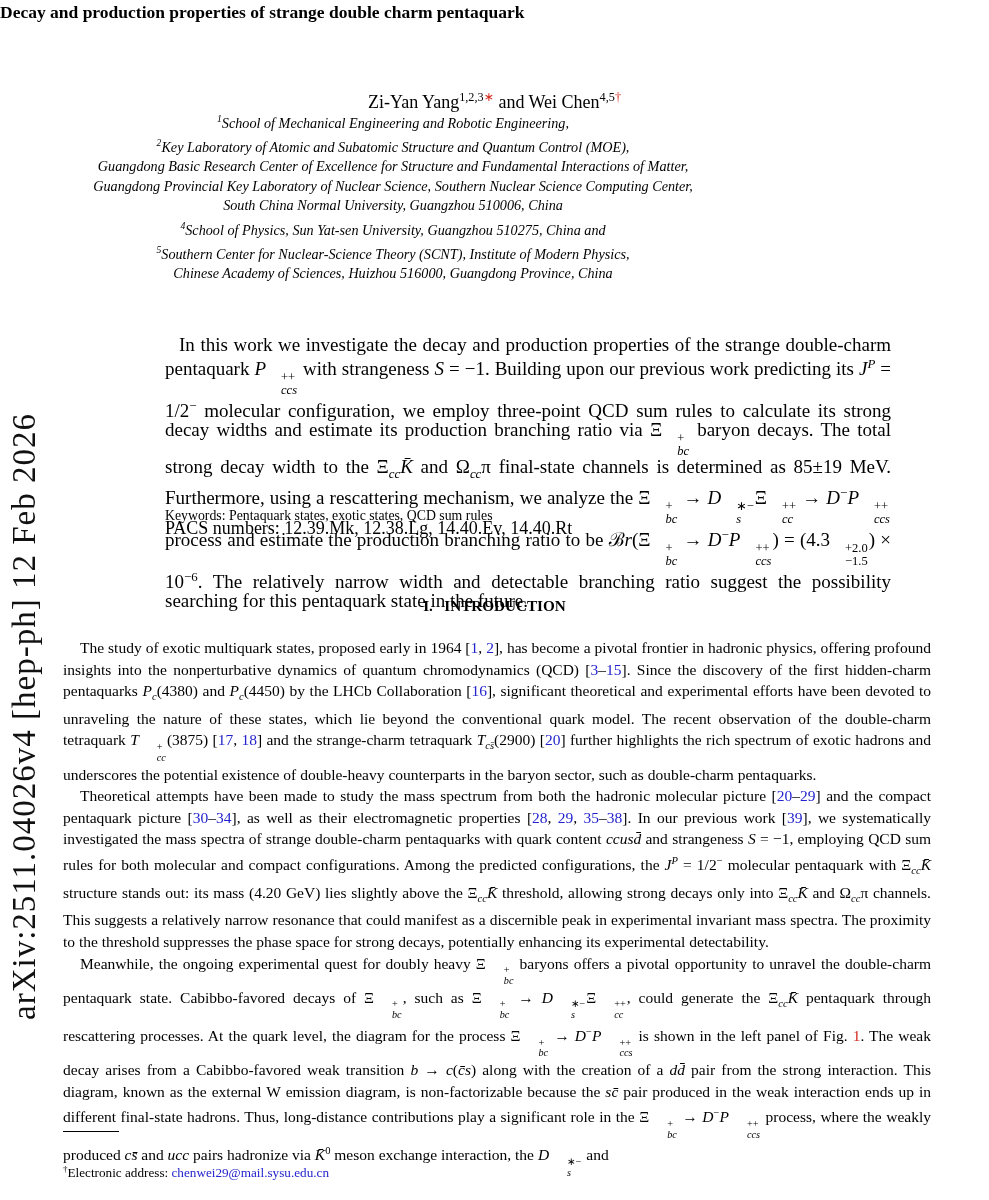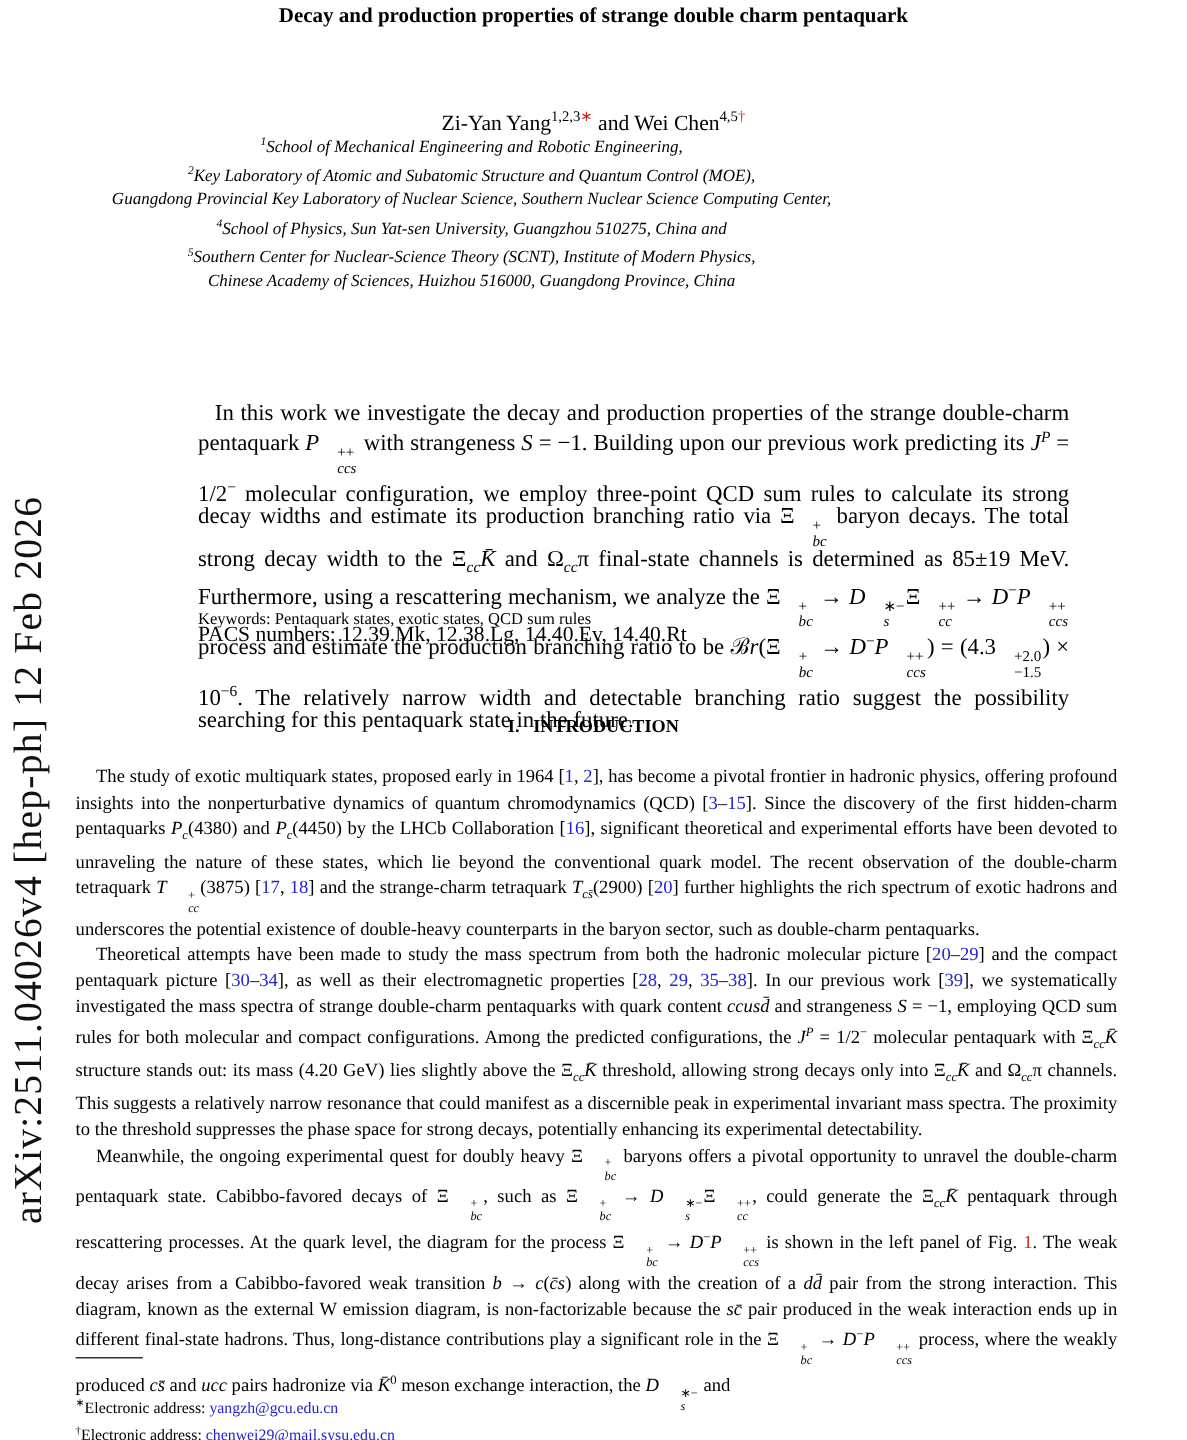--- a/index.html
+++ b/index.html
@@ -2,21 +2,21 @@
 <html><head>
 <meta charset="utf-8">
 <style>
   *{box-sizing:border-box;}
   html,body{margin:0;padding:0;}
   body{width:989px;height:1200px;background:#ffffff;color:#000;
        font-family:"Liberation Serif", serif;position:relative;overflow:hidden;}
   .abs{position:absolute;}
   .watermark{top:1020px;left:6px;transform-origin:0 0;transform:rotate(-90deg);
        font-size:33px;letter-spacing:1px;white-space:nowrap;color:#111;}
-  .title{top:2px;left:0;width:989px;text-align:center;font-weight:bold;font-size:17.5px;}
+  .title{top:2px;left:0;width:989px;text-align:left;font-weight:bold;font-size:17.5px;}
   .authors{top:90px;left:0;width:989px;text-align:center;font-size:18px;}
   .affils{top:109px;left:0;width:786px;text-align:center;font-style:italic;
        font-size:14.2px;line-height:19.4px;}
   .affils .affline{margin:0;}
   .abstract{top:336px;left:165px;width:726px;font-size:19px;line-height:18.7px;
        text-align:justify;text-indent:14px;}
   .pacs{top:518px;left:165px;font-size:18px;}
   .keywords{top:508px;left:165px;font-size:13.8px;}
   .secheading{top:597px;left:0;width:989px;text-align:center;font-weight:bold;font-size:15.2px;}
   .bodytext{top:637px;left:63px;width:868px;font-size:15.5px;line-height:21.6px;text-align:justify;}
@@ -38,21 +38,23 @@
 
 <div class="abs watermark">arXiv:2511.04026v4 [hep-ph] 12 Feb 2026</div>
 
 <div class="abs title">Decay and production properties of strange double charm pentaquark</div>
 
 <div class="abs authors">Zi-Yan Yang<sup>1,2,3<span class="mark">∗</span></sup> and Wei Chen<sup>4,5<span class="mark">†</span></sup></div>
 
 <div class="abs affils">
   <p class="affline"><sup>1</sup>School of Mechanical Engineering and Robotic Engineering,</p>
   <p class="affline"><sup>2</sup>Key Laboratory of Atomic and Subatomic Structure and Quantum Control (MOE),</p>
+  <p class="affline">Guangdong Basic Research Center of Excellence for Structure and Fundamental Interactions of Matter,</p>
   <p class="affline">Guangdong Provincial Key Laboratory of Nuclear Science, Southern Nuclear Science Computing Center,</p>
+  <p class="affline">South China Normal University, Guangzhou 510006, China</p>
   <p class="affline"><sup>4</sup>School of Physics, Sun Yat-sen University, Guangzhou 510275, China and</p>
   <p class="affline"><sup>5</sup>Southern Center for Nuclear-Science Theory (SCNT), Institute of Modern Physics,</p>
   <p class="affline">Chinese Academy of Sciences, Huizhou 516000, Guangdong Province, China</p>
 </div>
 
 <div class="abs abstract">In this work we investigate the decay and production properties of the strange double-charm pentaquark <i>P</i><span class="stk">
       <span>++</span>
       <span><i>ccs</i></span>
     </span> with strangeness <i>S</i> = −1. Building upon our previous work predicting its <i>J</i><sup><i>P</i></sup> = 1/2<sup>−</sup> molecular configuration, we employ three-point QCD sum rules to calculate its strong decay widths and estimate its production branching ratio via Ξ<span class="stk">
       <span>+</span>
@@ -120,15 +122,14 @@
         <span><i>ccs</i></span>
       </span> process, where the weakly produced <i>cs̄</i> and <i>ucc</i> pairs hadronize via <i>K̄</i><sup>0</sup> meson exchange interaction, the <i>D</i><span class="stk">
         <span>∗−</span>
         <span><i>s</i></span>
       </span> and</p>
 </div>
 
 <div class="abs fnrule"></div>
 
 <div class="abs footnotes">
-  <p class="fnline"><sup>∗</sup>Electronic address: <span class="link">yangzh@gcu.edu.cn</span></p>
   <p class="fnline"><sup>†</sup>Electronic address: <span class="link">chenwei29@mail.sysu.edu.cn</span></p>
 </div>
 
 </body></html>

